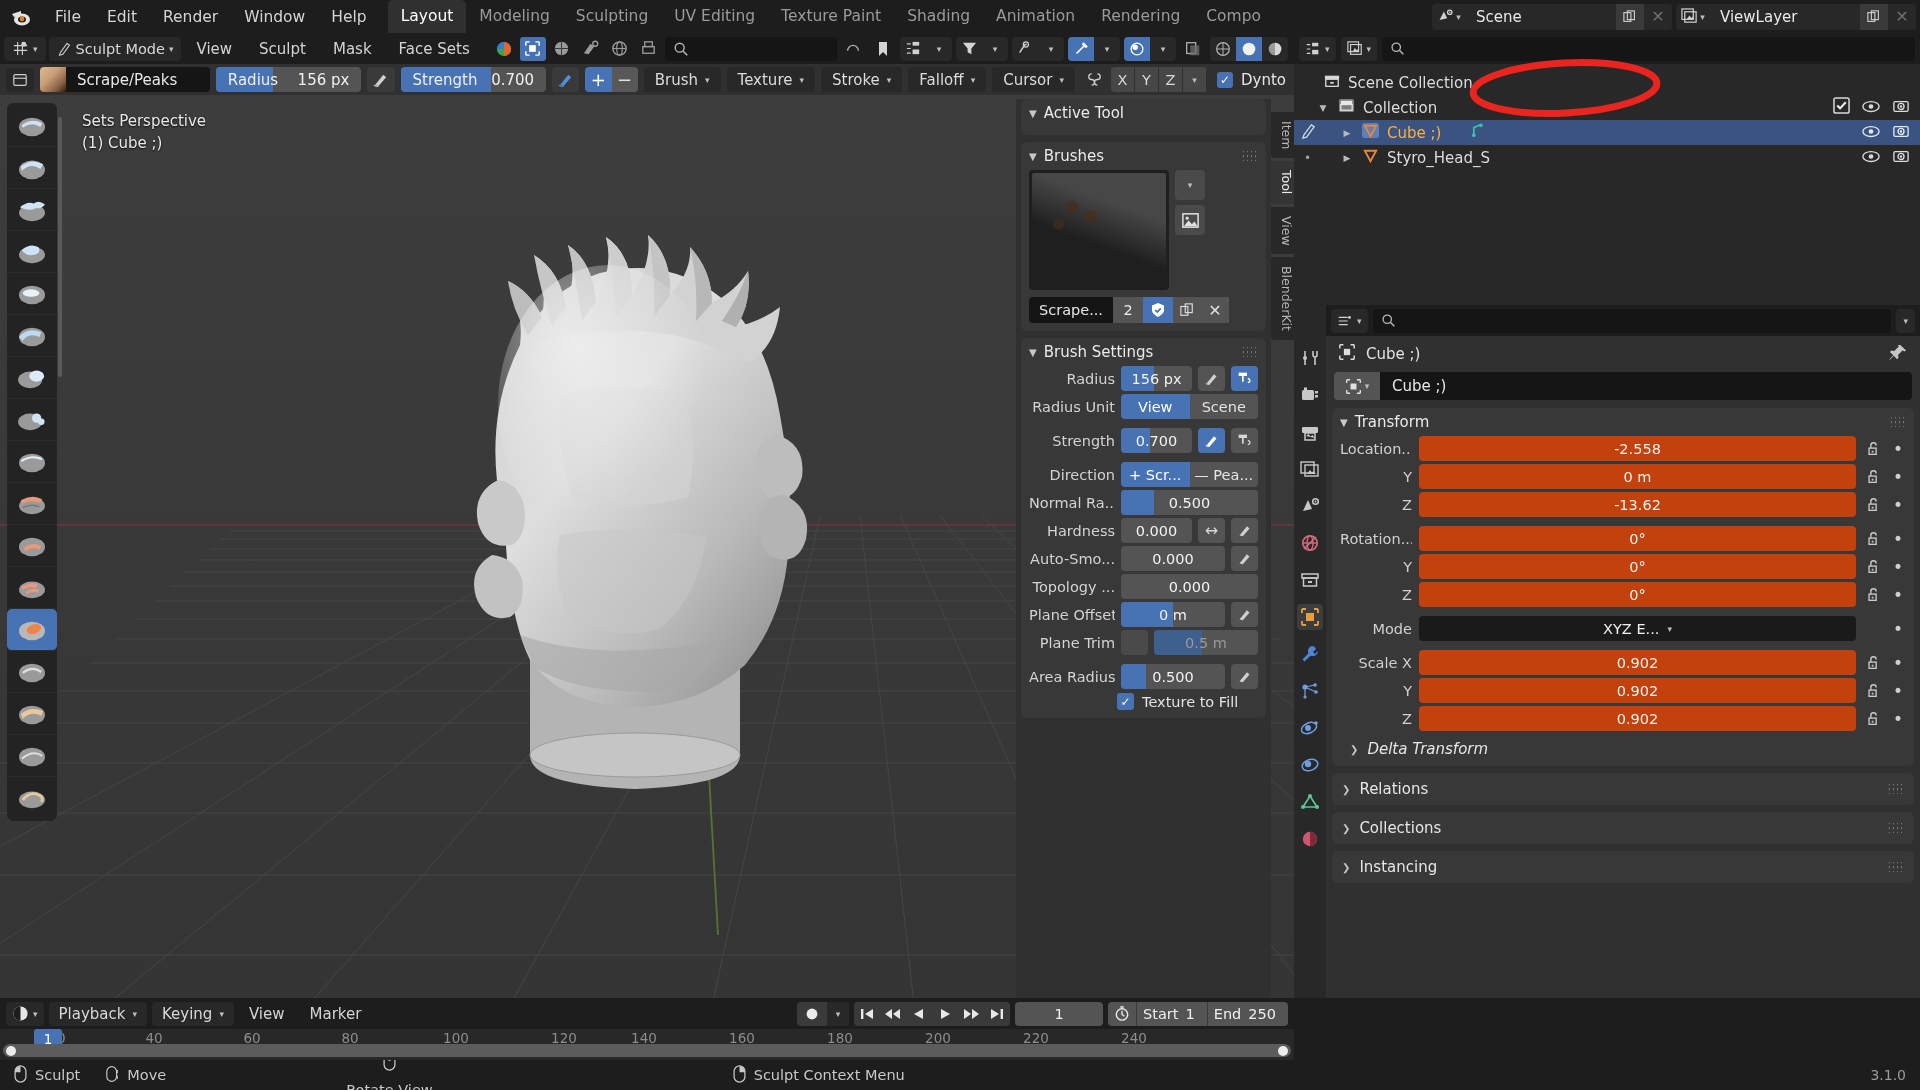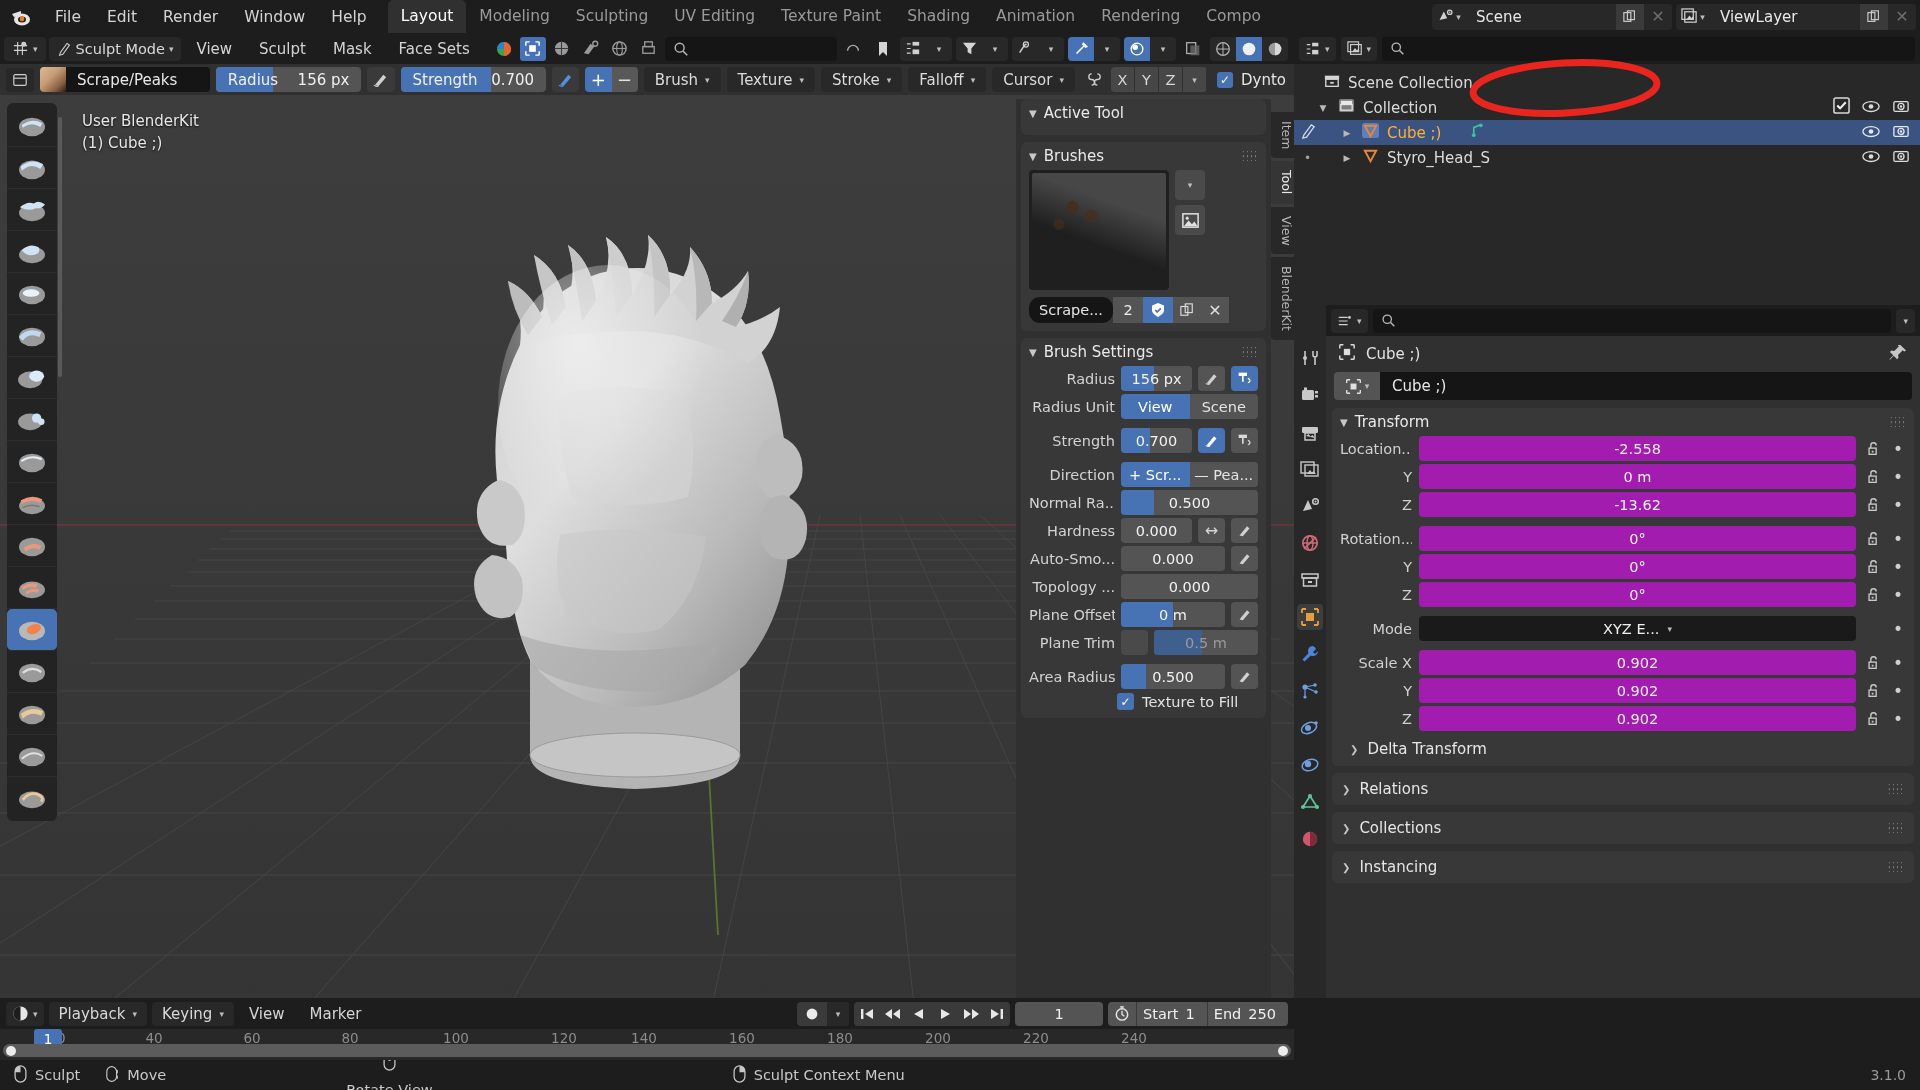--- a/index.html
+++ b/index.html
@@ -120,21 +120,21 @@
      background:
        radial-gradient(circle at 30% 30%, rgba(70,45,28,.75) 0 6px, transparent 7px),
        radial-gradient(circle at 44% 38%, rgba(70,45,28,.7) 0 6px, transparent 7px),
        radial-gradient(circle at 20% 45%, rgba(70,45,28,.6) 0 5px, transparent 6px),
        linear-gradient(200deg, rgba(255,255,255,.18) 0 30%, transparent 60%); }
   .brush-side{ display:flex; flex-direction:column; gap:5px; }
   .sq{ width:30px; height:30px; background:#4a4a4a; border-radius:4px; display:flex; align-items:center;
        justify-content:center; color:#dcdcdc; }
   .brush-id{ display:flex; align-items:center; margin:7px 8px 0; height:26px; border-radius:4px; overflow:hidden; }
   .brush-id .nm{ background:#151515; color:#e6e6e6; font-size:14.5px; padding:0 10px; height:26px;
-                 display:flex; align-items:center; flex:0 0 84px;border-radius:11px; }
+                 display:flex; align-items:center; flex:0 0 84px; }
   .brush-id .ct{ background:#545454; color:#ececec; font-size:14.5px; width:30px; height:26px;
                  display:flex; align-items:center; justify-content:center; }
   .brush-id .sh{ background:#4772b3; width:30px; height:26px; display:flex; align-items:center; justify-content:center; }
   .brush-id .cp,.brush-id .xb{ background:#545454; width:28px; height:26px; display:flex; align-items:center;
                                justify-content:center; color:#dedede; }
 
   .prow{ display:flex; align-items:center; height:25px; margin:0 8px 3px; gap:6px; }
   .prow .lbl{ width:86px; text-align:right; font-size:14.5px; color:#d3d3d3; white-space:nowrap; overflow:hidden; }
   .fld{ flex:1; position:relative; height:25px; border-radius:4px; background:#545454; display:flex;
         align-items:center; justify-content:center; overflow:hidden; }
@@ -182,32 +182,32 @@
   .bread{ display:flex; align-items:center; gap:10px; height:36px; padding:0 12px; }
   .bread .t{ font-size:15px; color:#e2e2e2; }
   .bread .pin{ margin-left:auto; color:#c6c6c6; }
   .objname{ display:flex; align-items:center; margin:0 8px 8px; height:28px; }
   .objname .ib{ width:46px; height:28px; background:#545454; border-radius:4px 0 0 4px; display:flex;
                 align-items:center; justify-content:center; gap:3px; color:#e0e0e0; }
   .objname .nm{ flex:1; background:#151515; border-radius:0 4px 4px 0; height:28px; display:flex;
                 align-items:center; padding:0 12px; font-size:15px; color:#e8e8e8; }
   .xrow{ display:flex; align-items:center; height:25px; margin:0 8px 3px; gap:7px; }
   .xrow .lbl{ width:72px; text-align:right; font-size:14.5px; color:#d0d0d0; white-space:nowrap; overflow:hidden; }
-  .xrow .v{ flex:1; height:25px; background:#a21caf; border-radius:4px; display:flex; align-items:center;
+  .xrow .v{ flex:1; height:25px; background:#c2410c; border-radius:4px; display:flex; align-items:center;
             justify-content:center; font-size:14.5px; color:#f0f0f0; }
   .xrow .v.dark{ background:#1a1a1a; gap:8px; }
   .xrow .lock{ width:20px; display:flex; align-items:center; justify-content:center; color:#cacaca; }
   .xrow .dot{ width:16px; text-align:center; color:#cfcfcf; font-size:17px; }
   .collapsed{ background:#383838; border-radius:6px; margin:7px 6px 0; height:32px; display:flex;
               align-items:center; padding:0 10px; gap:9px; }
   .collapsed .tri{ font-size:10px; color:#c6c6c6; }
   .collapsed .t{ font-size:15px; color:#e6e6e6; }
   .subcollapse{ display:flex; align-items:center; padding:6px 0 0 18px; gap:9px; }
   .subcollapse .tri{ font-size:10px; color:#c6c6c6; }
-  .subcollapse .t{ font-size:15px; color:#e6e6e6; }
+  .subcollapse .t{ font-size:15px; color:#e6e6e6;font-style:italic; }
 
   
   .timeline{ height:62px; flex:0 0 62px; display:flex; flex-direction:column; background:#282828; }
   .tl-head{ height:31px; background:#1d1d1d; display:flex; align-items:center; gap:5px; padding:0 6px; }
   .tl-menu{ padding:3px 10px; font-size:15px; color:#d4d4d4; }
   .tl-pop{ display:flex; align-items:center; gap:7px; background:#282828; border-radius:4px; height:24px; padding:0 10px;
            font-size:15px; color:#d8d8d8; }
   .tl-mid{ margin-left:auto; display:flex; align-items:center; gap:5px; }
   .recbtn{ display:flex; align-items:center; background:#3a3a3a; border-radius:4px; height:24px; }
   .recbtn .c{ width:30px; display:flex; align-items:center; justify-content:center; }
@@ -656,21 +656,21 @@
 
             <path d="M560 300 Q620 284 684 300 Q700 348 688 402 Q630 418 572 402 Q556 350 560 300Z" fill="#d6d6d6" opacity=".55"></path>
             <path d="M560 440 Q630 428 706 442 Q700 500 660 534 Q610 548 566 518 Q552 480 560 440Z" fill="#c8c8c8" opacity=".5"></path>
             <path d="M520 540 Q600 568 720 546 Q716 580 660 596 Q580 600 534 572 Z" fill="#a8a8a8" opacity=".6"></path>
 
             <ellipse cx="608" cy="310" rx="110" ry="140" fill="url(#hl)"></ellipse>
           </g>
         </svg>
 
         <div class="vp-text">
-          <div>User BlenderKit</div>
+          <div>Sets Perspective</div>
           <div>(1) Cube ;)</div>
         </div>
 
         <div class="lefttools">
           <div class="ltool">
             <svg width="34" height="26" viewBox="0 0 36 28">
                 <ellipse cx="18" cy="15" rx="14" ry="10" fill="#9a9a9a"></ellipse>
                 <path d="M7 13 q11-8 22-2 l-2 4 q-10-6-19 1z" fill="#cfe3f5"></path>
               </svg>
           </div>

